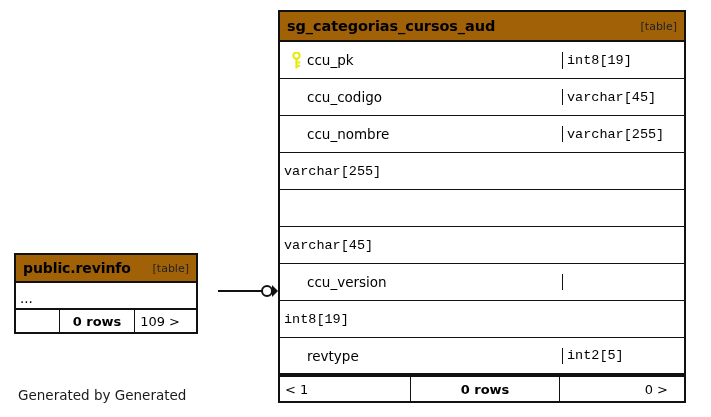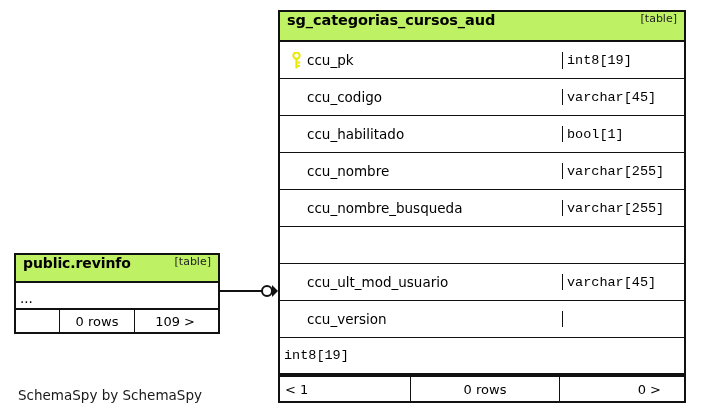--- a/index.html
+++ b/index.html
@@ -26,24 +26,24 @@
   
   .entity {
     position: absolute;
     box-sizing: border-box;
     border: 2px solid #111111;
     background: #ffffff;
   }
 
   .entity-header {
     box-sizing: border-box;
-    background: #bef264;
+    background: #a16207;
     border-bottom: 2px solid #111111;
     display: flex;
-    align-items: flex-start;
+    align-items: center;
     justify-content: space-between;
     padding: 0 7px;
     height: 30px;
   }
   .entity-title {
     font-weight: bold;
     font-size: 14.5px;
     white-space: nowrap;
     letter-spacing: -0.1px;
   }
@@ -120,41 +120,42 @@
     white-space: nowrap;
   }
   .foot-prev {
     justify-content: flex-start;
     padding-left: 5px;
     border-right: 1.5px solid #111111;
   }
   .foot-rows {
     justify-content: center;
     border-right: 1.5px solid #111111;
+    font-weight: bold;
   }
   .foot-next {
     justify-content: flex-end;
-    padding-right: 23px;
+    padding-right: 16px;
   }
 
   
   #entity-main {
     left: 278px;
     top: 10px;
     width: 408px;
   }
   #entity-main .foot-prev  { flex: 0 0 131px; }
   #entity-main .foot-rows  { flex: 0 0 149px; }
   #entity-main .foot-next  { flex: 1 1 auto; }
 
   
   #entity-ref {
     left: 14px;
     top: 253px;
-    width: 206px;
+    width: 184px;
   }
   #entity-ref .entity-header { height: 28px; }
   #entity-ref .entity-title  { font-size: 14px; }
   #entity-ref .ellipsis-row {
     box-sizing: border-box;
     height: 25px;
     display: flex;
     align-items: flex-end;
     padding: 0 0 3px 4px;
     font-size: 13.5px;
@@ -215,55 +216,47 @@
         <div class="col-row">
           <div class="col-name">
             <span class="keyslot"></span>
             <span>ccu_codigo</span>
           </div>
           <div class="col-type">varchar[45]</div>
         </div>
         <div class="col-row">
           <div class="col-name">
             <span class="keyslot"></span>
-            <span>ccu_habilitado</span>
-          </div>
-          <div class="col-type">bool[1]</div>
-        </div>
-        <div class="col-row">
-          <div class="col-name">
-            <span class="keyslot"></span>
             <span>ccu_nombre</span>
           </div>
           <div class="col-type">varchar[255]</div>
         </div>
         <div class="col-row">
-          <div class="col-name">
-            <span class="keyslot"></span>
-            <span>ccu_nombre_busqueda</span>
-          </div>
           <div class="col-type">varchar[255]</div>
         </div>
         <div class="col-row">
         </div>
         <div class="col-row">
-          <div class="col-name">
-            <span class="keyslot"></span>
-            <span>ccu_ult_mod_usuario</span>
-          </div>
           <div class="col-type">varchar[45]</div>
         </div>
         <div class="col-row">
           <div class="col-name">
             <span class="keyslot"></span>
             <span>ccu_version</span>
           </div>
         </div>
         <div class="col-row">
           <div class="col-type">int8[19]</div>
+        </div>
+        <div class="col-row">
+          <div class="col-name">
+            <span class="keyslot"></span>
+            <span>revtype</span>
+          </div>
+          <div class="col-type">int2[5]</div>
         </div>
       </div>
 
     <div class="entity-footer">
       <div class="foot-cell foot-prev">&lt; 1</div>
       <div class="foot-cell foot-rows">0 rows</div>
       <div class="foot-cell foot-next">0 &gt;</div>
     </div>
   </div>
 
@@ -282,15 +275,15 @@
       <div class="foot-cell foot-next">109 &gt;</div>
     </div>
   </div>
 
   <svg class="connector" viewBox="0 0 64 24" width="64" height="24">
     <line x1="0" y1="12" x2="44" y2="12" stroke="#111111" stroke-width="2"></line>
     <circle cx="49" cy="12" r="5" fill="#ffffff" stroke="#111111" stroke-width="2"></circle>
     <path d="M 60 12 L 54 6 L 54 18 Z" fill="#111111"></path>
   </svg>
 
-  <div class="caption">SchemaSpy by SchemaSpy</div>
+  <div class="caption">Generated by Generated</div>
 
 </div>
 
 </body></html>

